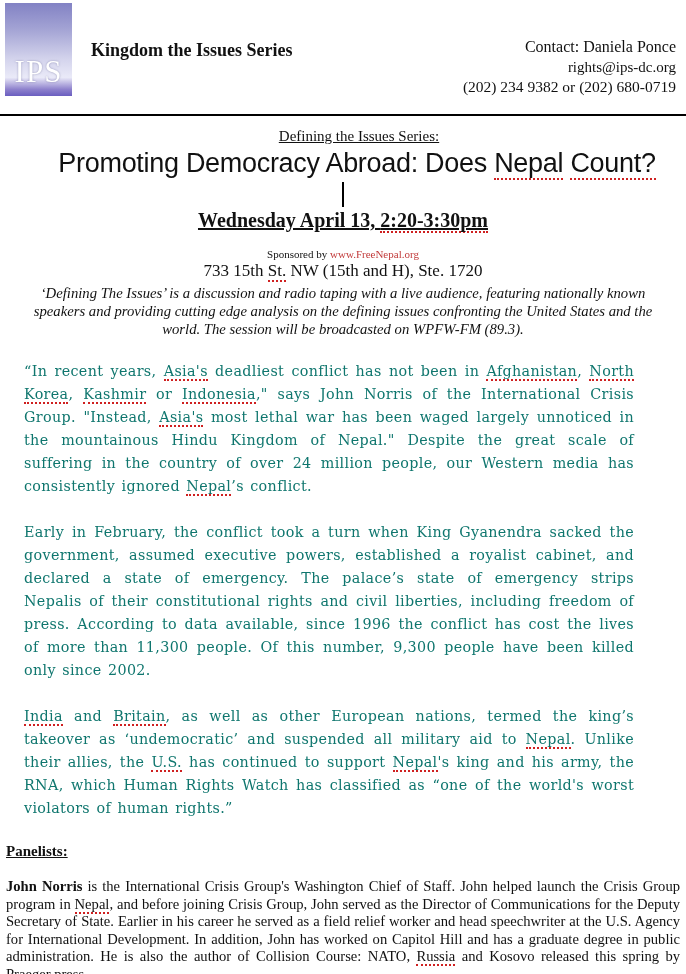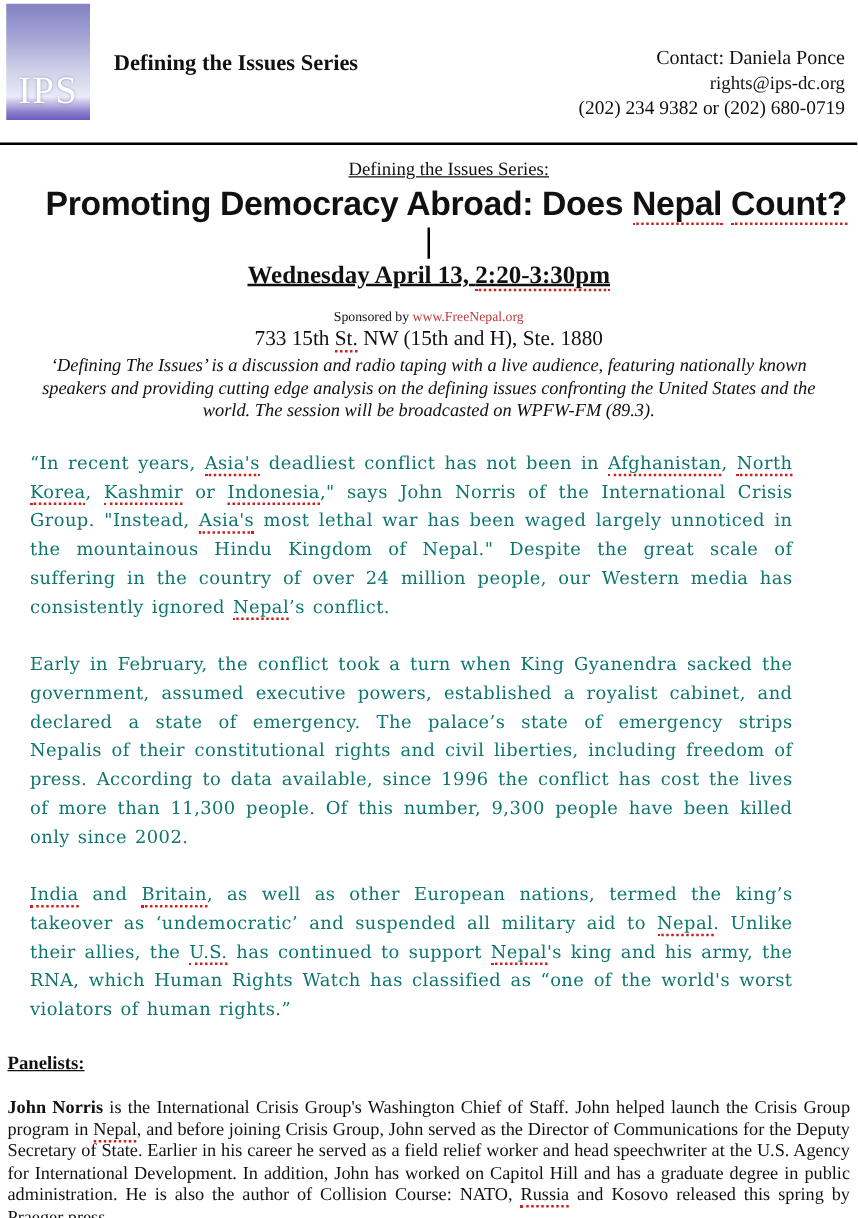--- a/index.html
+++ b/index.html
@@ -43,21 +43,21 @@
   .rule { border-top: 2px solid #000; margin-top: 10px; }
 
   
   .event { text-align: center; }
   .series-heading {
     margin-top: 12px; font-size: 15px; text-decoration: underline; padding-left: 32px;
   }
   .event-title {
     margin-top: 3px;
     font-family: "Liberation Sans", sans-serif;
-    font-weight: bold; font-size: 27px; letter-spacing: -0.3px; padding-left: 28px;
+    font-weight: normal; font-size: 27px; letter-spacing: -0.3px; padding-left: 28px;
   }
   .cursor-bar {
     width: 2px; height: 25px; background: #000; margin: 3px auto 2px auto;
   }
   .event-datetime {
     font-size: 20px; font-weight: bold; text-decoration: underline;
   }
   .sponsor-line { font-size: 11px; margin-top: 16px; }
   .link-red { color: #c23b3b; }
   .address-line { font-size: 17px; margin-top: 1px; }
@@ -93,37 +93,37 @@
 </style>
 </head>
 <body>
 
 <div class="page">
 
   <div class="header">
     <div class="logo">
       <span>IPS</span>
     </div>
-    <div class="series-label">Defining the Issues Series</div>
+    <div class="series-label">Kingdom the Issues Series</div>
     <div class="contact">
       <div class="c1">Contact: Daniela Ponce</div>
       <div class="c2">rights@ips-dc.org</div>
       <div class="c3">(202) 234 9382 or (202) 680-0719</div>
     </div>
   </div>
 
   <div class="rule"></div>
 
   <div class="event">
     <div class="series-heading">Defining the Issues Series:</div>
     <h1 class="event-title"><span>Promoting Democracy Abroad: Does </span><span class="sp">Nepal</span><span> </span><span class="sp">Count?</span></h1>
     <div class="cursor-bar"></div>
     <h3 class="event-datetime"><span>Wednesday April 13, </span><span class="sp">2:20-3:30pm</span></h3>
     <div class="sponsor-line"><span>Sponsored by </span><span class="link-red">www.FreeNepal.org</span></div>
-    <div class="address-line"><span>733 15th </span><span class="sp">St.</span><span> NW (15th and H), Ste. 1880</span></div>
+    <div class="address-line"><span>733 15th </span><span class="sp">St.</span><span> NW (15th and H), Ste. 1720</span></div>
     <div class="description">‘Defining The Issues’ is a discussion and radio taping with a live audience, featuring nationally known speakers and providing cutting edge analysis on the defining issues confronting the United States and the world. The session will be broadcasted on WPFW-FM (89.3).</div>
   </div>
 
   <div class="quotes">
     <p class="quote-para"><span>“In recent years, </span><span class="sp">Asia's</span><span> deadliest conflict has not been in </span><span class="sp">Afghanistan</span><span>, </span><span class="sp">North Korea</span><span>, </span><span class="sp">Kashmir</span><span> or </span><span class="sp">Indonesia</span><span>," says John Norris of the International Crisis Group. "Instead, </span><span class="sp">Asia's</span><span> most lethal war has been waged largely unnoticed in the mountainous Hindu Kingdom of Nepal." Despite the great scale of suffering in the country of over 24 million people, our Western media has consistently ignored </span><span class="sp">Nepal</span><span>’s conflict.</span></p>
     <p class="quote-para"><span>Early in February, the conflict took a turn when King Gyanendra sacked the government, assumed executive powers, established a royalist cabinet, and declared a state of emergency. The palace’s state of emergency strips Nepalis of their constitutional rights and civil liberties, including freedom of press. According to data available, since 1996 the conflict has cost the lives of more than 11,300 people. Of this number, 9,300 people have been killed only since 2002.</span></p>
     <p class="quote-para"><span class="sp">India</span><span> and </span><span class="sp">Britain</span><span>, as well as other European nations, termed the king’s takeover as ‘undemocratic’ and suspended all military aid to </span><span class="sp">Nepal</span><span>. Unlike their allies, the </span><span class="sp">U.S.</span><span> has continued to support </span><span class="sp">Nepal</span><span>'s king and his army, the RNA, which Human Rights Watch has classified as “one of the world's worst violators of human rights.”</span></p>
   </div>
 
   <div class="panelists">

